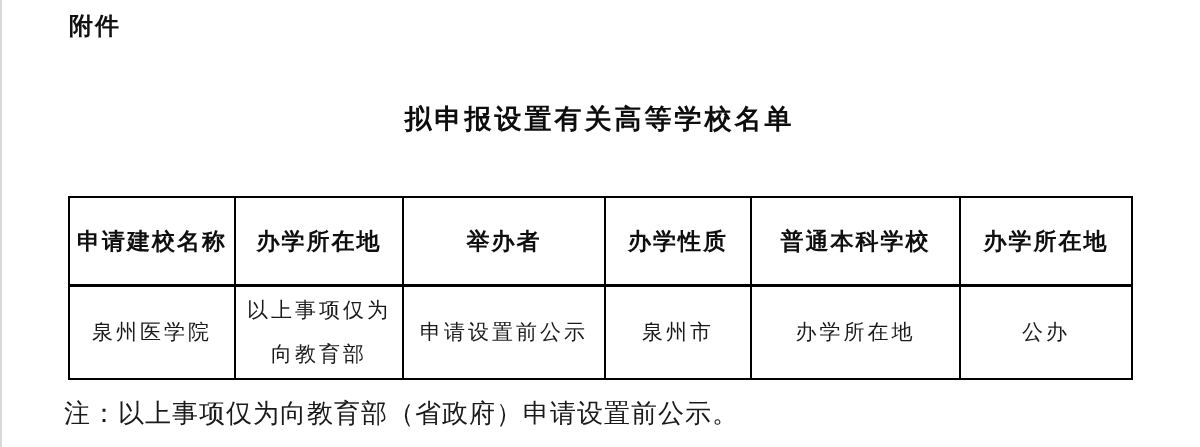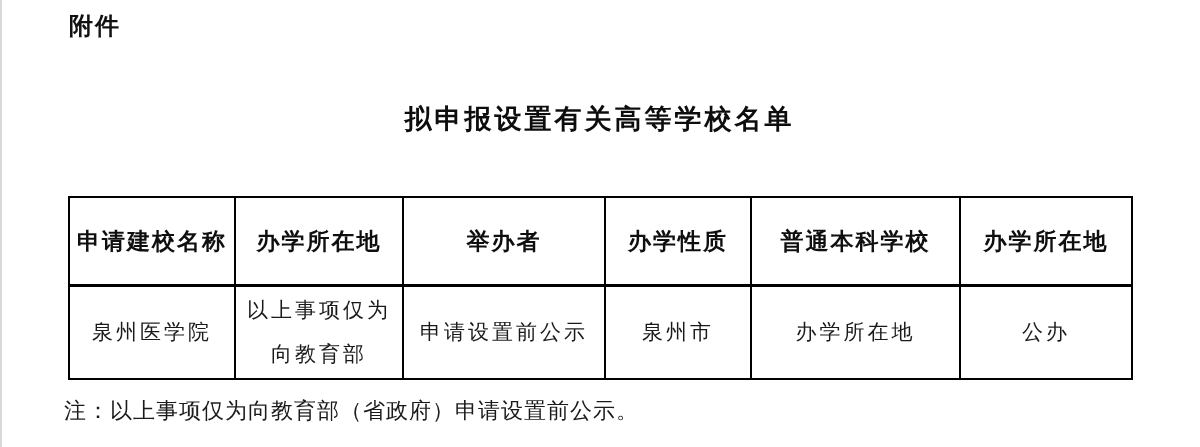--- a/index.html
+++ b/index.html
@@ -78,21 +78,21 @@
     letter-spacing: 3px;
     line-height: 2.05;
     color: #1a1a1a;
   }
   .note {
     position: absolute;
     left: 64px;
     top: 396px;
     margin: 0;
     font-family: "Liberation Serif", serif;
-    font-size: 22px;
+    font-size: 26px;
     letter-spacing: 1px;
     color: #1a1a1a;
     white-space: nowrap;
   }
 </style>
 </head>
 <body>
 
 <div class="scan-edge"></div>
 

